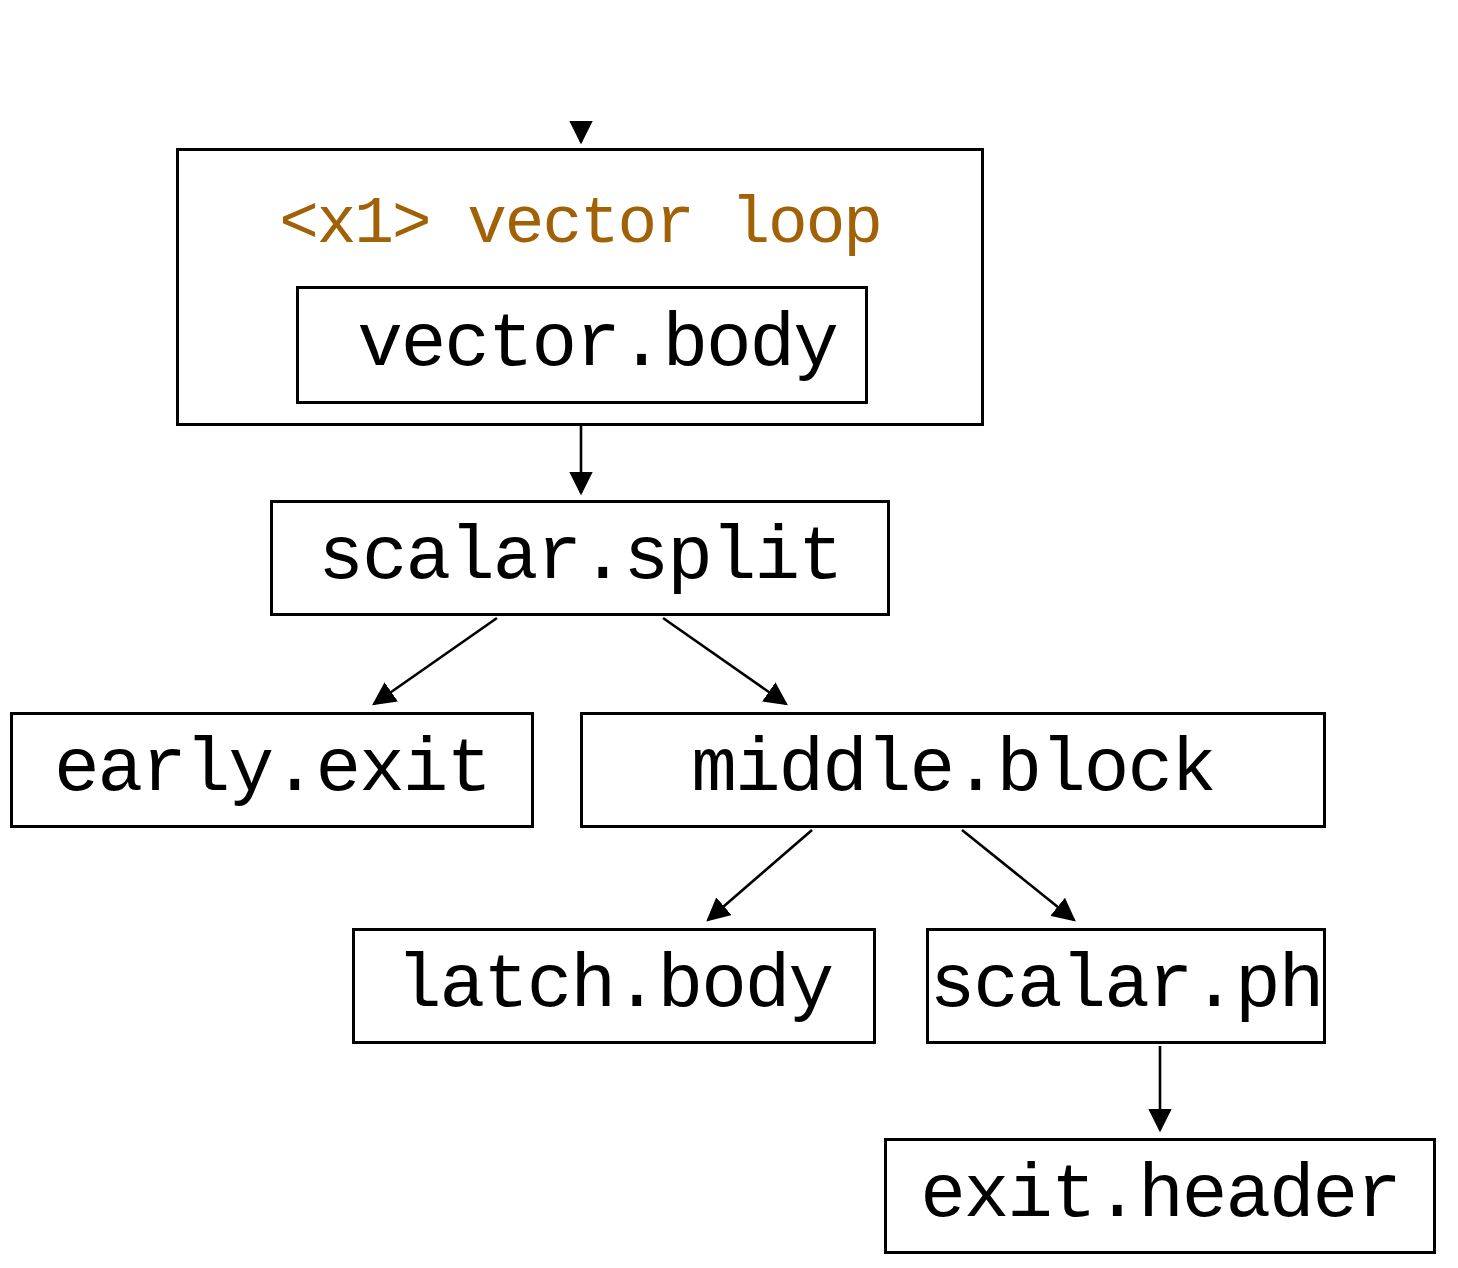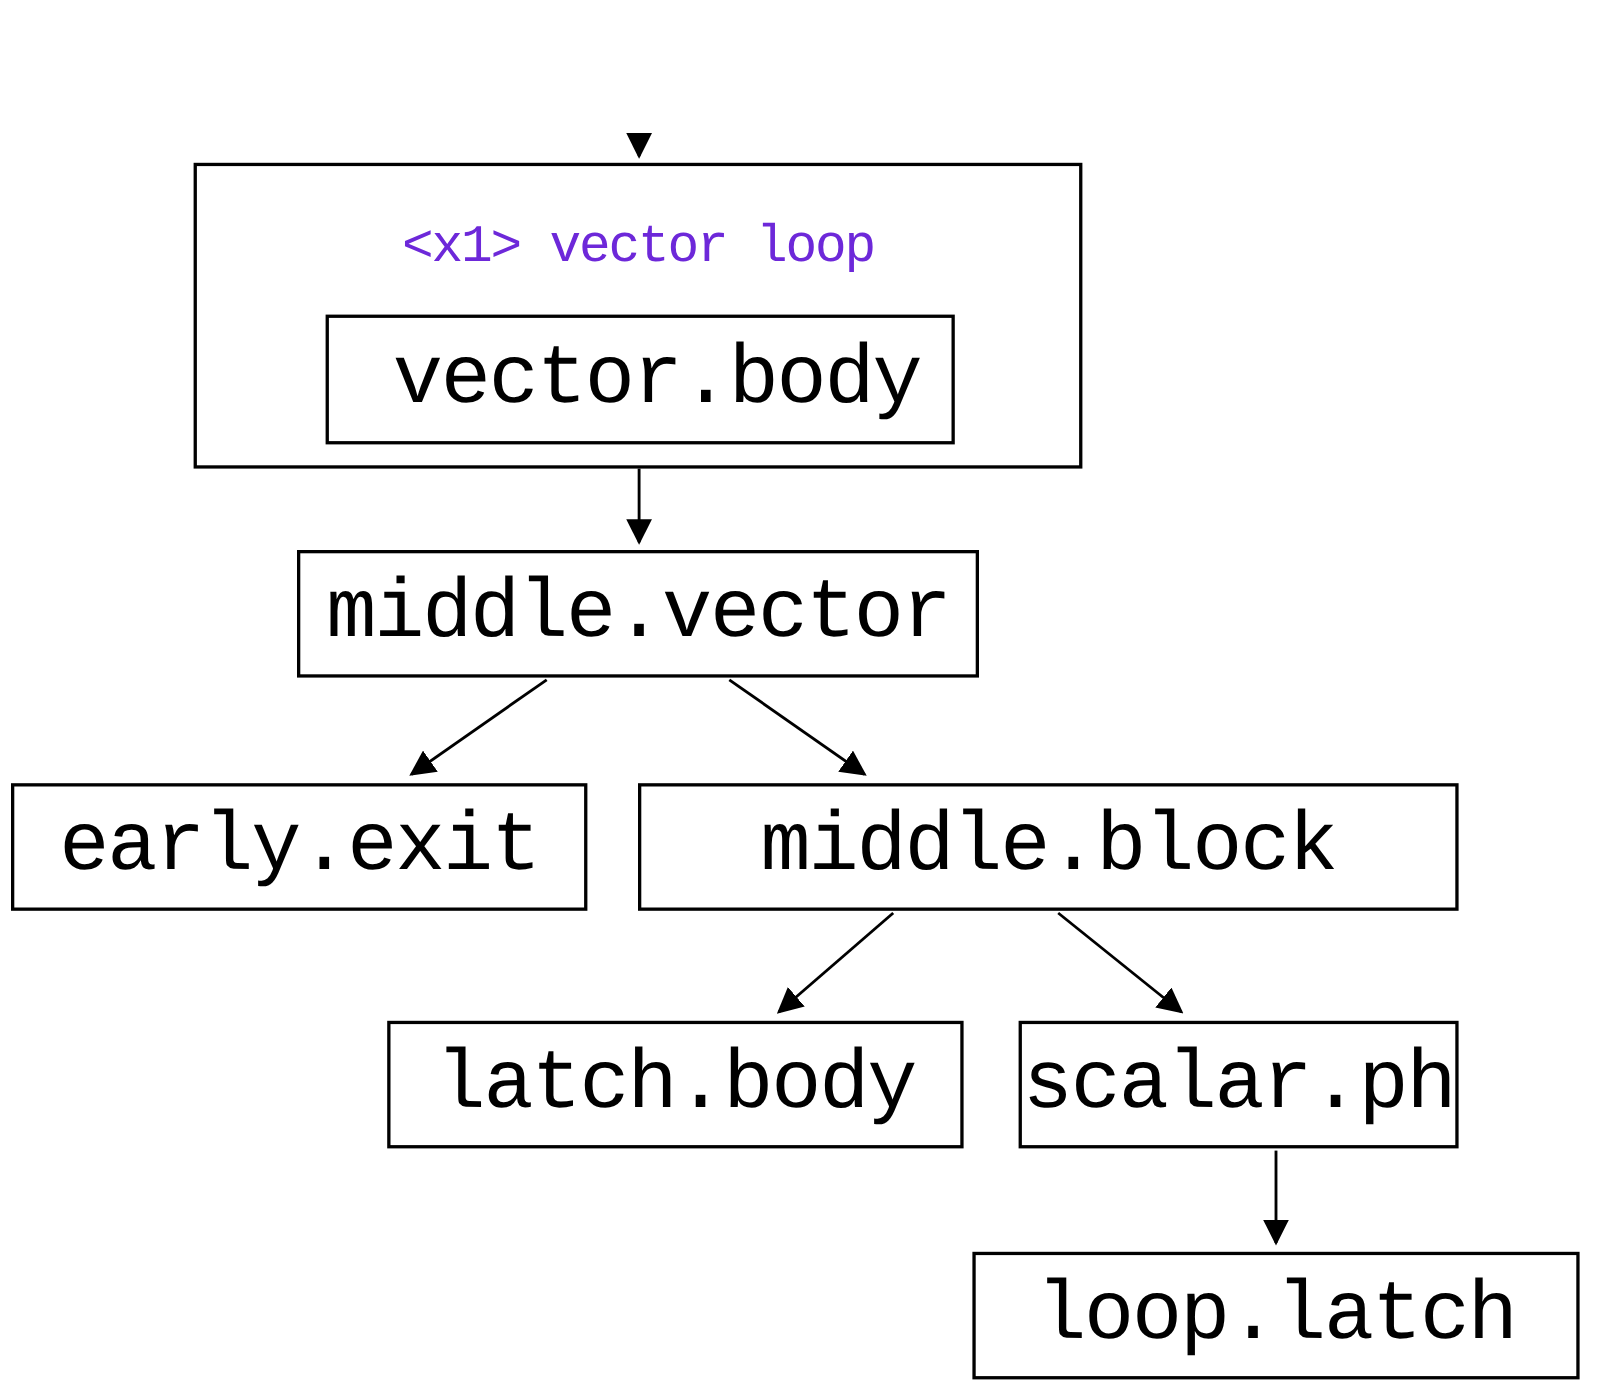--- a/index.html
+++ b/index.html
@@ -37,23 +37,23 @@
     }
     .cluster-label {
       position: absolute;
       left: 0;
       right: 0;
       top: 14px;
       height: 120px;
       display: flex;
       align-items: center;
       justify-content: center;
-      font-size: 48px;
+      font-size: 66px;
       line-height: 1;
-      color: #6d28d9;
+      color: #a16207;
       white-space: nowrap;
       letter-spacing: -2px;
     }
     .inner-node {
       position: absolute;
       box-sizing: border-box;
       border: 3px solid #000000;
       background: #ffffff;
       display: flex;
       align-items: center;
@@ -82,31 +82,31 @@
 <body>
 
 <div class="canvas">
 
 
   <div class="cluster" style="left:176px; top:148px; width:808px; height:278px;">
     <div class="cluster-label">&lt;x1&gt; vector loop</div>
     <div class="inner-node" style="left:117px; top:135px; width:572px; height:118px;padding-left:30px;">vector.body</div>
   </div>
 
-  <div class="node" style="left:270px; top:500px; width:620px; height:116px;">middle.vector</div>
+  <div class="node" style="left:270px; top:500px; width:620px; height:116px;">scalar.split</div>
 
   <div class="node" style="left:10px; top:712px; width:524px; height:116px;">early.exit</div>
 
   <div class="node" style="left:580px; top:712px; width:746px; height:116px;">middle.block</div>
 
   <div class="node" style="left:352px; top:928px; width:524px; height:116px;">latch.body</div>
 
   <div class="node" style="left:926px; top:928px; width:400px; height:116px;">scalar.ph</div>
 
-  <div class="node" style="left:884px; top:1138px; width:552px; height:116px;">loop.latch</div>
+  <div class="node" style="left:884px; top:1138px; width:552px; height:116px;">exit.header</div>
 
   <svg class="edges" viewBox="0 0 1458 1268" xmlns="http://www.w3.org/2000/svg">
     <defs>
       <marker id="arrowhead" viewBox="0 0 10 10" refX="9" refY="5" markerWidth="9" markerHeight="9" orient="auto-start-reverse">
         <path d="M0,0 L10,5 L0,10 z" fill="#000000"></path>
       </marker>
     </defs>
     <line x1="581" y1="128" x2="581" y2="142" marker-end="url(#arrowhead)"></line>
     <line x1="581" y1="426" x2="581" y2="493" marker-end="url(#arrowhead)"></line>
     <line x1="497" y1="618" x2="374" y2="704" marker-end="url(#arrowhead)"></line>

